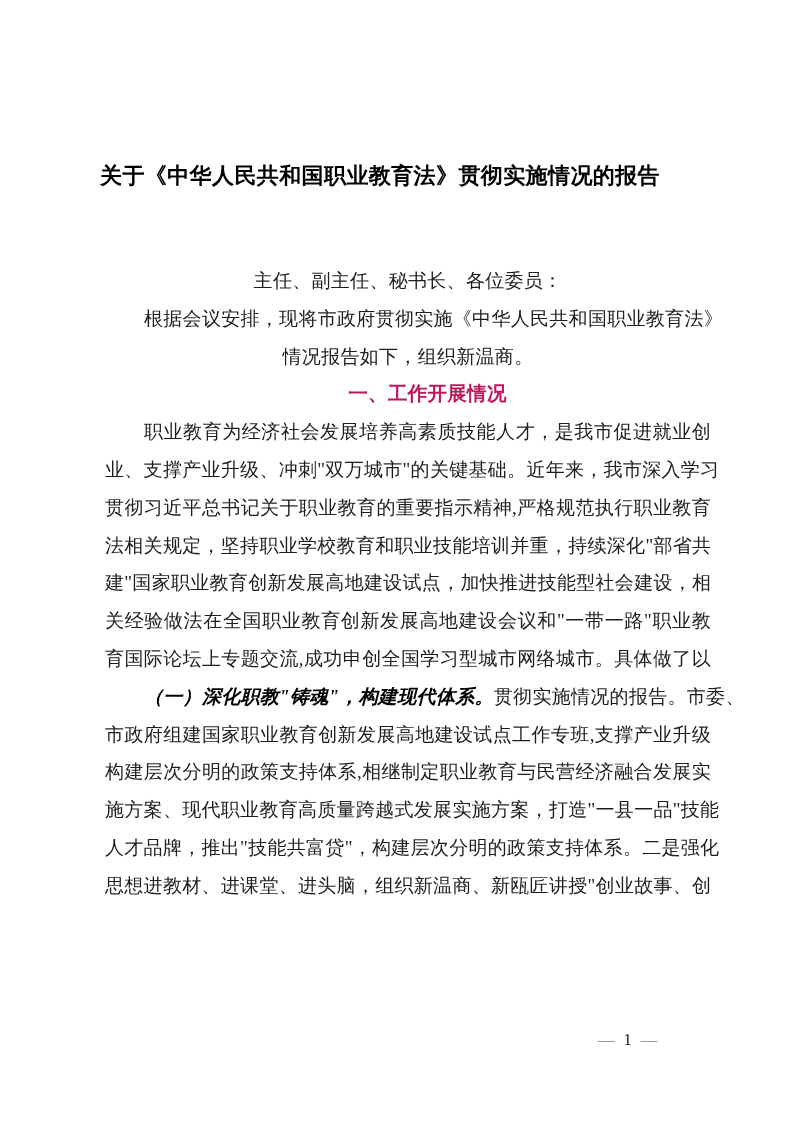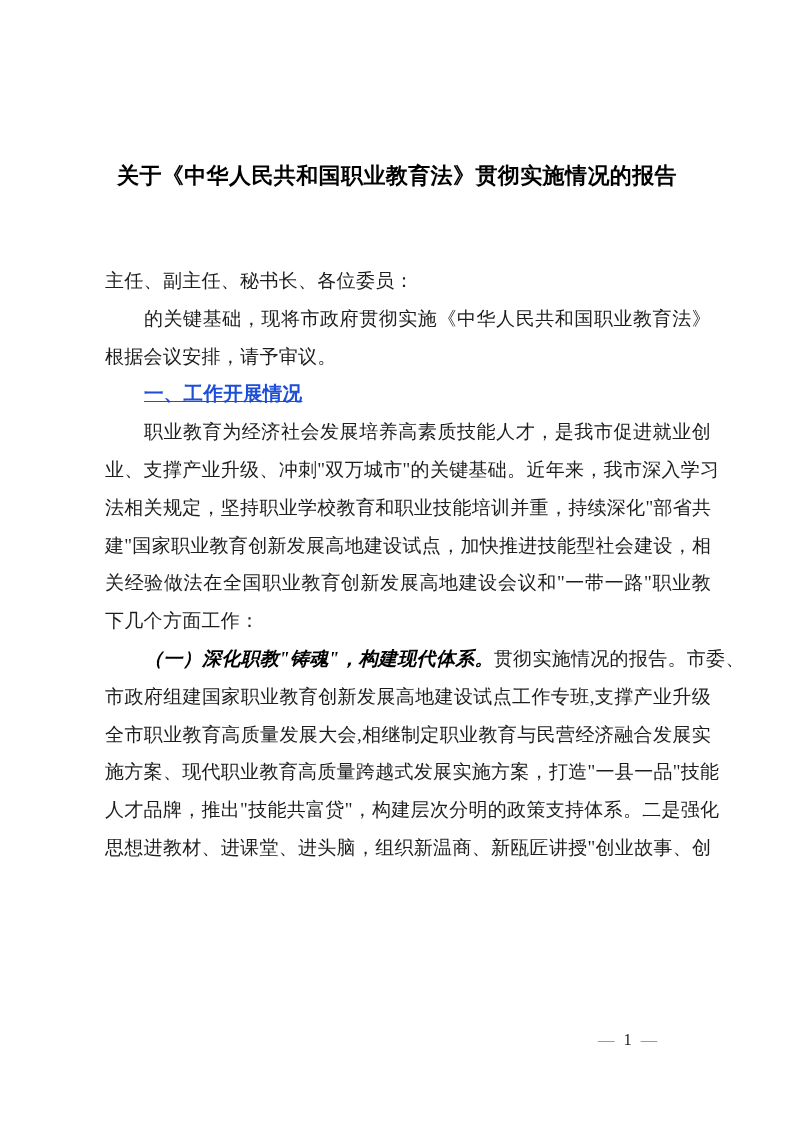--- a/index.html
+++ b/index.html
@@ -7,21 +7,21 @@
     width: 793px; height: 1122px;
     background: #ffffff;
     position: relative;
     font-family: "Liberation Serif", "DejaVu Serif", serif;
     color: #1d1d1d;
     overflow: hidden;
   }
   .page { position: absolute; inset: 0; }
   .title {
     position: absolute;
-    left: 117px; top: 161px;
+    left: 100px; top: 161px;
     margin: 0;
     font-family: "DejaVu Sans", "Liberation Sans", sans-serif;
     font-size: 22px;
     font-weight: bold;
     color: #000;
     letter-spacing: 0.4px;
     white-space: nowrap;
   }
   .body-block {
     position: absolute;
@@ -30,30 +30,29 @@
   }
   .line {
     font-size: 19px;
     line-height: 37.8px;
     text-align: justify;
     text-align-last: justify;
     white-space: nowrap;
     letter-spacing: 0.3px;
   }
   .noj {
-    text-align: left;
+    text-align: center;
     text-align-last: auto;
   }
   .indent { text-indent: 39px; }
   .heading1 {
     font-family: "DejaVu Sans", "Liberation Sans", sans-serif;
     font-weight: bold;
-    color: #1d4ed8;
+    color: #be185d;
     font-size: 19.5px;
-    text-decoration: underline;
   }
   .subhead {
     font-weight: bold;
     font-style: italic;
     color: #000;
   }
   .footer {
     position: absolute;
     top: 1030px; left: 598px;
     font-size: 16.5px;
@@ -68,35 +67,36 @@
 <body>
 
 <div class="page">
 
   <h1 class="title">关于《中华人民共和国职业教育法》贯彻实施情况的报告</h1>
 
   <div class="body-block">
 
     <div class="line noj">主任、副主任、秘书长、各位委员：</div>
 
-    <div class="line indent">的关键基础，现将市政府贯彻实施《中华人民共和国职业教育法》</div>
-    <div class="line noj">根据会议安排，请予审议。</div>
+    <div class="line indent">根据会议安排，现将市政府贯彻实施《中华人民共和国职业教育法》</div>
+    <div class="line noj">情况报告如下，组织新温商。</div>
 
     <div class="line indent noj heading1">一、工作开展情况</div>
 
     <div class="line indent">职业教育为经济社会发展培养高素质技能人才，是我市促进就业创</div>
     <div class="line">业、支撑产业升级、冲刺"双万城市"的关键基础。近年来，我市深入学习</div>
+    <div class="line">贯彻习近平总书记关于职业教育的重要指示精神,严格规范执行职业教育</div>
     <div class="line">法相关规定，坚持职业学校教育和职业技能培训并重，持续深化"部省共</div>
     <div class="line">建"国家职业教育创新发展高地建设试点，加快推进技能型社会建设，相</div>
     <div class="line">关经验做法在全国职业教育创新发展高地建设会议和"一带一路"职业教</div>
-    <div class="line noj">下几个方面工作：</div>
+    <div class="line">育国际论坛上专题交流,成功申创全国学习型城市网络城市。具体做了以</div>
 
     <div class="line indent"><span class="subhead">（一）深化职教"铸魂"，构建现代体系。</span><span>贯彻实施情况的报告。市委、</span></div>
     <div class="line">市政府组建国家职业教育创新发展高地建设试点工作专班,支撑产业升级</div>
-    <div class="line">全市职业教育高质量发展大会,相继制定职业教育与民营经济融合发展实</div>
+    <div class="line">构建层次分明的政策支持体系,相继制定职业教育与民营经济融合发展实</div>
     <div class="line">施方案、现代职业教育高质量跨越式发展实施方案，打造"一县一品"技能</div>
     <div class="line">人才品牌，推出"技能共富贷"，构建层次分明的政策支持体系。二是强化</div>
     <div class="line">思想进教材、进课堂、进头脑，组织新温商、新瓯匠讲授"创业故事、创</div>
 
   </div>
 
   <div class="footer">
     <span class="dash">—</span><span class="num">1</span><span class="dash">—</span>
   </div>
 

